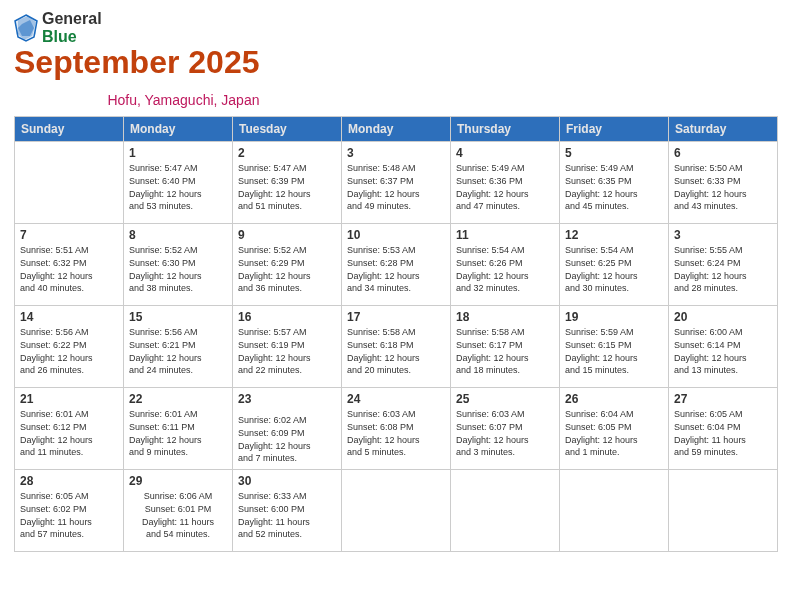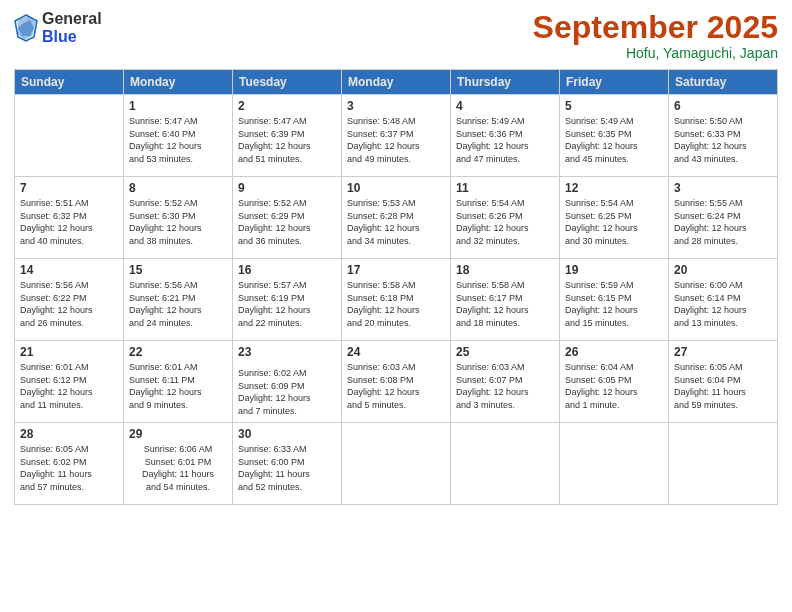--- a/index.html
+++ b/index.html
@@ -13,57 +13,59 @@
     .page {
       width: 792px;
       height: 612px;
       padding: 10px 14px;
     }
     .header {
       display: flex;
       justify-content: space-between;
       align-items: flex-start;
       margin-bottom: 8px;
+      flex-direction: column;
     }
     .logo {
       display: flex;
       align-items: center;
       gap: 4px;
     }
     .logo-text {
       display: flex;
       flex-direction: column;
       line-height: 1.1;
     }
     .logo-general {
       font-size: 16px;
       font-weight: bold;
       color: #333;
     }
     .logo-blue {
       font-size: 16px;
       font-weight: bold;
-      color: #1d4ed8;
+      color: #15803d;
     }
     .logo-icon {
       width: 24px;
       height: 28px;
     }
     .title-block {
       text-align: right;
     }
     .month-title {
       font-size: 32px;
       font-weight: bold;
       color: #c2410c;
       line-height: 1.1;
     }
     .location {
       font-size: 14px;
-      color: #15803d;
+      color: #be185d;
+      margin-top: 12px;
     }
     .calendar {
       width: 100%;
       border-collapse: collapse;
       table-layout: fixed;
     }
     .calendar th {
       background-color: #2d6fbb;
       color: #e5e5e5;
       text-align: left;

